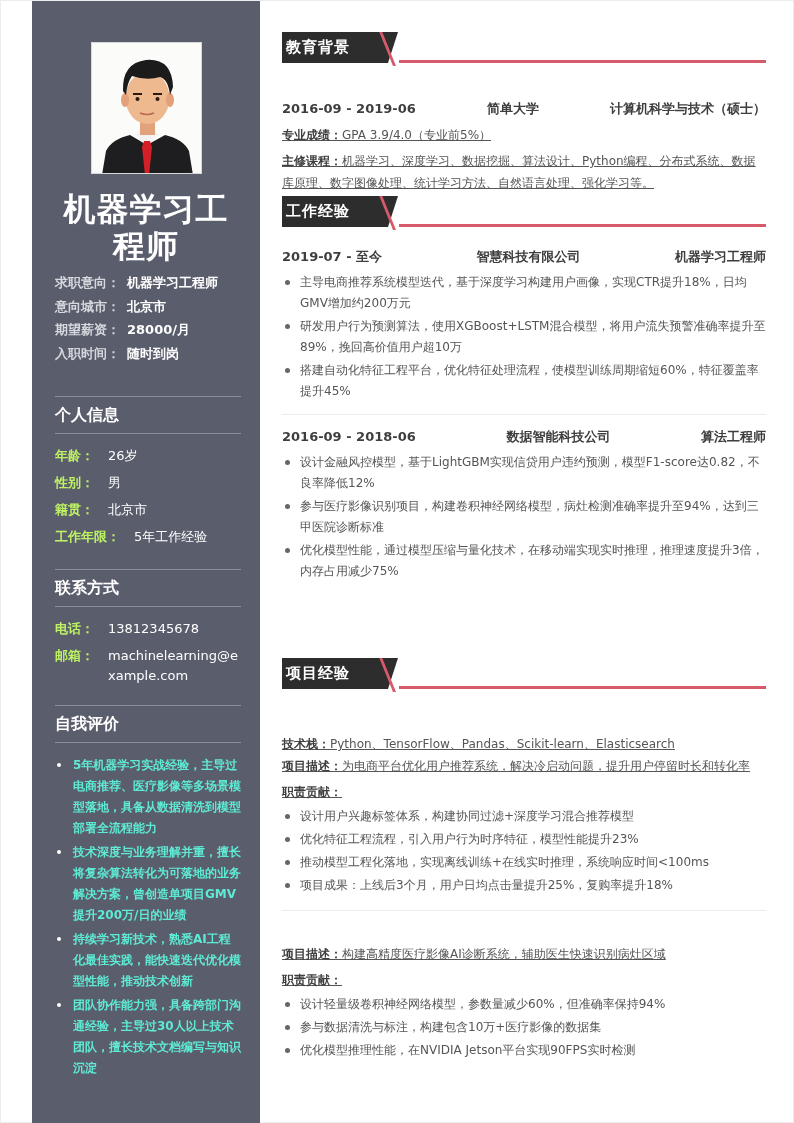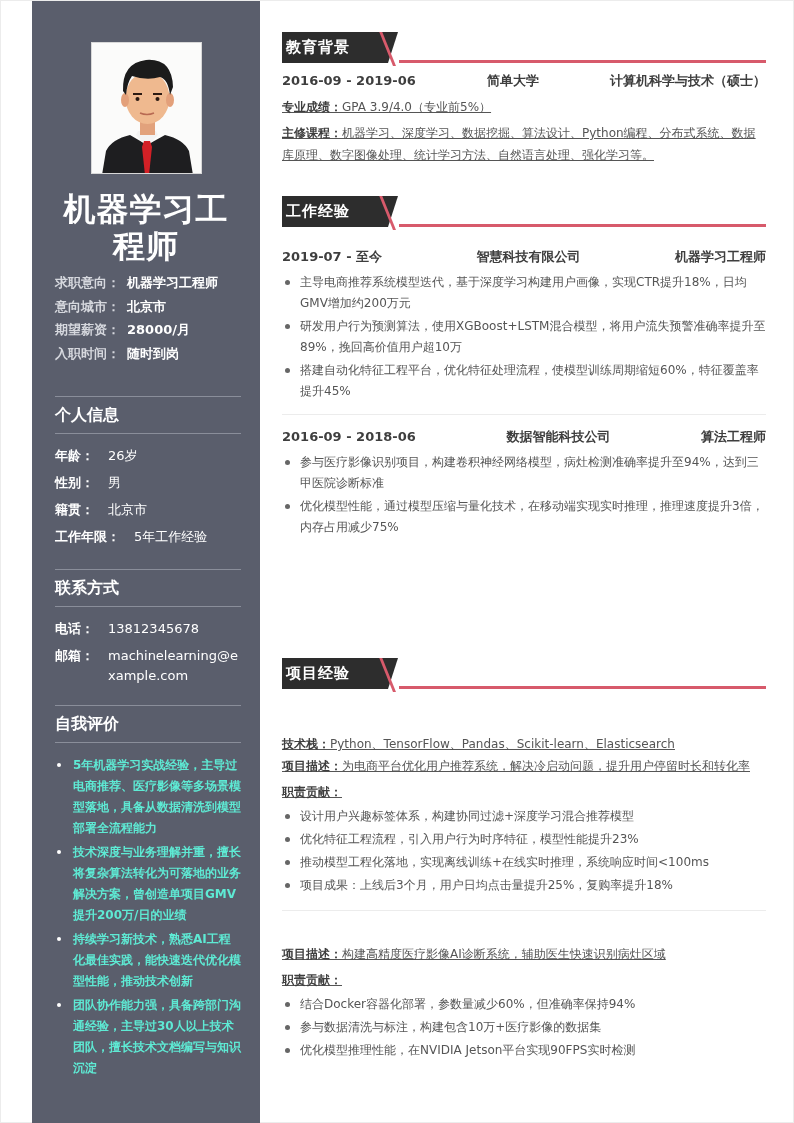--- a/index.html
+++ b/index.html
@@ -13,21 +13,21 @@
   .name { position: absolute; left: 0; top: 190px; width: 228px; text-align: center; font-size: 32px; line-height: 37px; font-weight: bold; color: #fff; padding: 0 22px; letter-spacing: 1px; }
   .intent { position: absolute; left: 23px; top: 272px; width: 190px; }
   .intent-row { display: flex; font-size: 13px; font-weight: bold; height: 23.5px; line-height: 20px; }
   .intent-row .k { color: #d6d8de; width: 72px; }
   .intent-row .v { color: #fff; }
 
   .side-sec { position: absolute; left: 23px; width: 186px; }
   .side-sec .hr { height: 1px; background: #8a8e9a; }
   .side-sec .st { font-size: 16px; font-weight: bold; color: #fff; padding: 8px 0 8px; line-height: 20px; }
   .info-row { display: flex; font-size: 13px; line-height: 20px; margin-bottom: 7px; }
-  .info-row .k { font-weight: bold; color: #ffffff; white-space: nowrap; padding-right: 14px; }
+  .info-row .k { font-weight: bold; color: #bef264; white-space: nowrap; padding-right: 14px; }
   .info-row .v { color: #fff; word-break: break-all; }
 
   .self-list { list-style: none; margin-top: 12px; }
   .self-list li { position: relative; padding-left: 18px; font-size: 12px; font-weight: bold; line-height: 21px; color: #5eead4; margin-bottom: 3px; }
   .self-list li::before { content: ""; position: absolute; left: 2px; top: 8px; width: 4px; height: 4px; border-radius: 50%; background: #fff; }
 
   
   .main { position: absolute; left: 281px; top: 0; width: 484px; }
   .sec-head { position: relative; height: 31px; }
   .sec-head .tag { position: absolute; left: 0; top: 0; height: 31px; width: 106px; background: #2d2d2d; color: #fff; font-size: 15px; font-weight: bold; line-height: 31px; padding-left: 4px; letter-spacing: 1px; }
@@ -141,21 +141,21 @@
   </aside>
 
   <main class="main">
 
     <section style="position:absolute; left:0; top:31px; width:484px;">
       <div class="sec-head">
         <div class="tag">教育背景</div>
         <div class="slash"></div>
         <div class="line"></div>
       </div>
-      <div class="job-head" style="margin-top:8px;">
+      <div class="job-head" style="margin-top:36px;">
         <span class="l">2016-09 - 2019-06</span>
         <span class="c">简单大学</span>
         <span class="r">计算机科学与技术（硕士）</span>
       </div>
       <div class="kv" style="margin-top:5px;">
         <b>专业成绩：</b><span>GPA 3.9/4.0（专业前5%）</span>
       </div>
       <div class="kv" style="margin-top:4px;">
         <b>主修课程：</b><span>机器学习、深度学习、数据挖掘、算法设计、Python编程、分布式系统、数据库原理、数字图像处理、统计学习方法、自然语言处理、强化学习等。</span>
       </div>
@@ -183,20 +183,21 @@
 
       <div class="divider" style="margin-top:12px;"></div>
 
       <div>
         <div class="job-head" style="margin-top:12px;">
           <span class="l">2016-09 - 2018-06</span>
           <span class="c">数据智能科技公司</span>
           <span class="r">算法工程师</span>
         </div>
         <ul class="bullets" style="margin-top:5px;">
+          <li>设计金融风控模型，基于LightGBM实现信贷用户违约预测，模型F1-score达0.82，不良率降低12%</li>
           <li>参与医疗影像识别项目，构建卷积神经网络模型，病灶检测准确率提升至94%，达到三甲医院诊断标准</li>
           <li>优化模型性能，通过模型压缩与量化技术，在移动端实现实时推理，推理速度提升3倍，内存占用减少75%</li>
         </ul>
       </div>
     </section>
 
     <section style="position:absolute; left:0; top:657px; width:484px;">
       <div class="sec-head">
         <div class="tag">项目经验</div>
         <div class="slash"></div>
@@ -224,20 +225,20 @@
       <div class="divider" style="margin-top:14px;"></div>
 
       <div style="margin-top:32px;">
         <div class="kv">
           <b>项目描述：</b><span>构建高精度医疗影像AI诊断系统，辅助医生快速识别病灶区域</span>
         </div>
         <div class="kv" style="margin-top:4px;">
           <b>职责贡献：</b>
         </div>
         <ul class="bullets" style="margin-top:3px;">
-          <li>结合Docker容器化部署，参数量减少60%，但准确率保持94%</li>
+          <li>设计轻量级卷积神经网络模型，参数量减少60%，但准确率保持94%</li>
           <li>参与数据清洗与标注，构建包含10万+医疗影像的数据集</li>
           <li>优化模型推理性能，在NVIDIA Jetson平台实现90FPS实时检测</li>
         </ul>
       </div>
     </section>
   </main>
 </div>
 
 </body></html>

